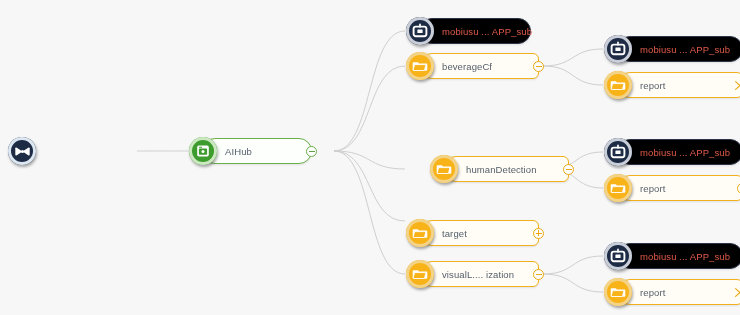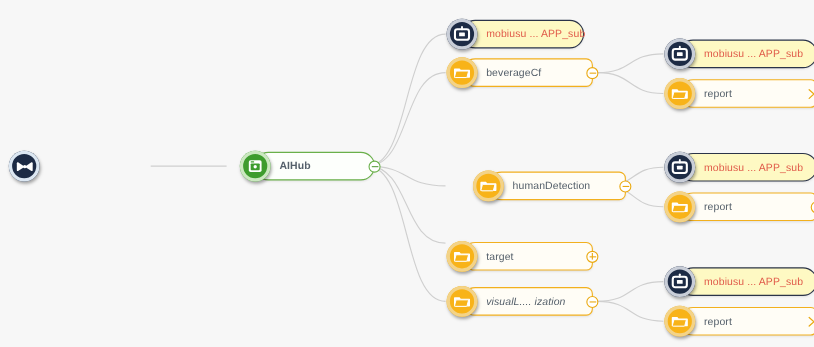--- a/index.html
+++ b/index.html
@@ -75,21 +75,21 @@
   .v-blue .pill{border-color:#b9cddd;background:#fdfeff;}
   .v-blue .badge{background:#1d2b45;}
   .v-blue .badge .ring{border:3px solid #dce7f2;}
   .v-blue .handle{border:1px solid #9fb9cf;color:#7e9cb6;}
 
   .v-green .pill{border-color:#6ab04a;background:#fdfffc;}
   .v-green .badge{background:#3e9c2e;}
   .v-green .badge .ring{border:3px solid #cbe8c0;}
   .v-green .handle{border:1px solid #6ab04a;color:#5d9f42;}
 
-  .v-dark .pill{border-color:#2b3449;background:#fef9c3;border-radius:13px;}
+  .v-dark .pill{border-color:#2b3449;background:#000000;border-radius:13px;}
   .v-dark .badge{background:#1d2b45;}
   .v-dark .badge .ring{border:3px solid #c9ced8;}
   .v-dark .label{color:#e05b4a;}
 
   .v-amber .pill{
     background:#fffdf6;
     border:1px solid #f2b01e;
     border-radius:13px 6px 6px 13px;
   }
   .v-amber .badge{background:#f8b319;}
@@ -121,21 +121,21 @@
           <div class="ring"></div>
           <span style="display: flex;">
             <svg width="17" height="17" viewBox="0 0 17 17" aria-hidden="true">
               <path d="M8.5 8.5 2.4 4.6c-.5-.3-1.1.1-1.1.7v6.4c0 .6.6 1 1.1.7L8.5 8.5z" fill="#ffffff"></path>
               <path d="M8.5 8.5l6.1-3.9c.5-.3 1.1.1 1.1.7v6.4c0 .6-.6 1-1.1.7L8.5 8.5z" fill="#ffffff"></path>
               <circle cx="8.5" cy="8.5" r="1.5" fill="#ffffff"></circle>
             </svg>
           </span>
         </div>
       </div>
-      <div class="node v-green" style="left: 218px; top: 138px; width: 123px; font-weight: bold;">
+      <div class="node v-green" style="left: 189px; top: 138px; width: 123px;">
         <div class="pill" style="width: 110px;">
           <span class="label">AIHub</span>
           <div class="handle" style="right: -6px;">
             <i class="h-bar"></i>
           </div>
         </div>
         <div class="badge">
           <div class="ring"></div>
           <span style="display: flex;">
             <svg width="16" height="16" viewBox="0 0 16 16" aria-hidden="true">
@@ -207,21 +207,21 @@
         <div class="badge">
           <div class="ring"></div>
           <span style="display: flex;">
             <svg width="16" height="16" viewBox="0 0 16 16" aria-hidden="true">
               <path d="M1.6 4.2h4.2l1.1 1.3h7.5c.5 0 .9.4.9.9v5.4c0 .5-.4.9-.9.9H1.6c-.5 0-.9-.4-.9-.9V5.1c0-.5.4-.9.9-.9z" fill="#ffffff"></path>
               <path d="M2.6 6.6h11.4l-1.4 5.3c-.1.4-.4.6-.8.6H2.1c-.5 0-.9-.4-.8-.9l1.3-5z" fill="#f8b319" stroke="#ffffff" stroke-width="0.9"></path>
             </svg>
           </span>
         </div>
       </div>
-      <div class="node v-amber" style="left: 406px; top: 261px; width: 133px; font-style: italic;">
+      <div class="node v-amber" style="left: 406px; top: 261px; width: 133px;">
         <div class="pill" style="width: 120px;">
           <span class="label">visualL.... ization</span>
           <div class="handle" style="right: -6px;">
             <i class="h-bar"></i>
           </div>
         </div>
         <div class="badge">
           <div class="ring"></div>
           <span style="display: flex;">
             <svg width="16" height="16" viewBox="0 0 16 16" aria-hidden="true">

